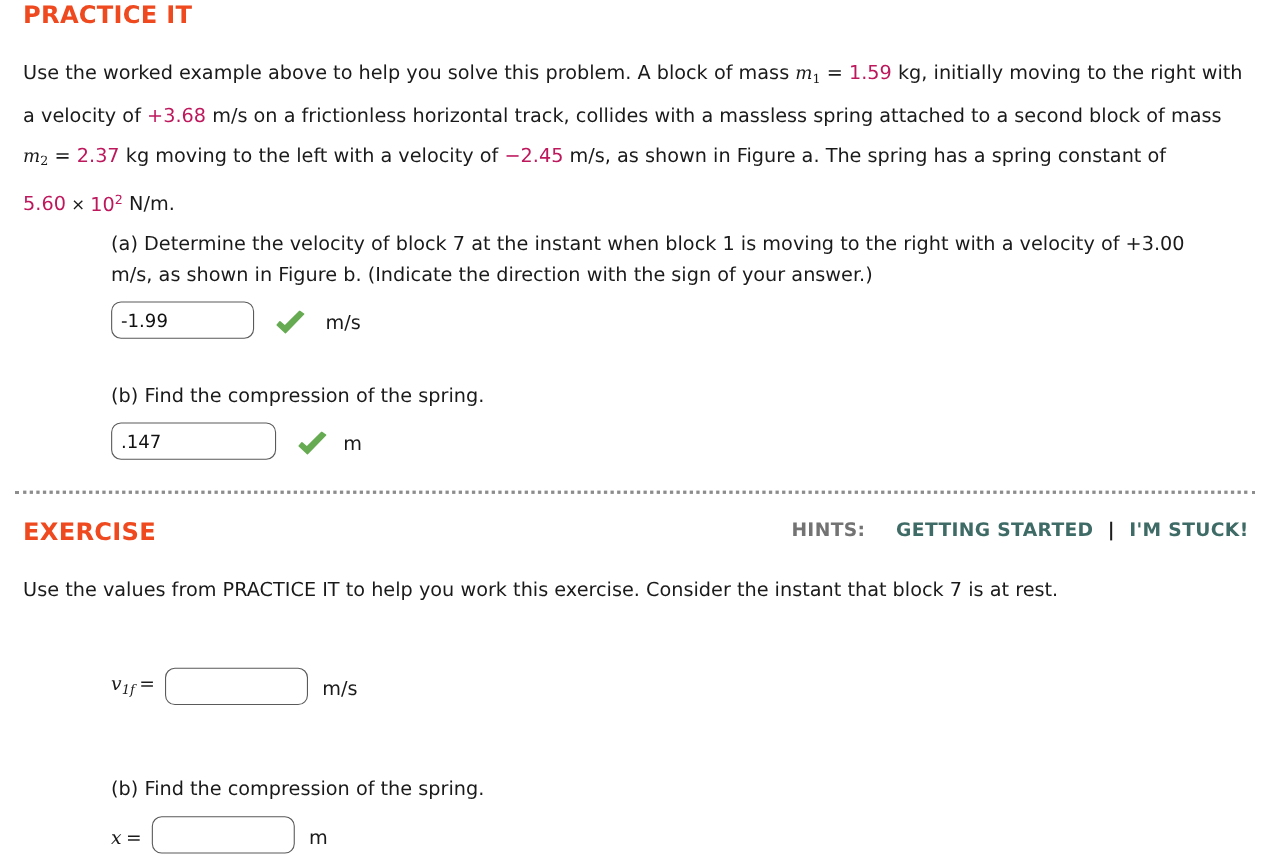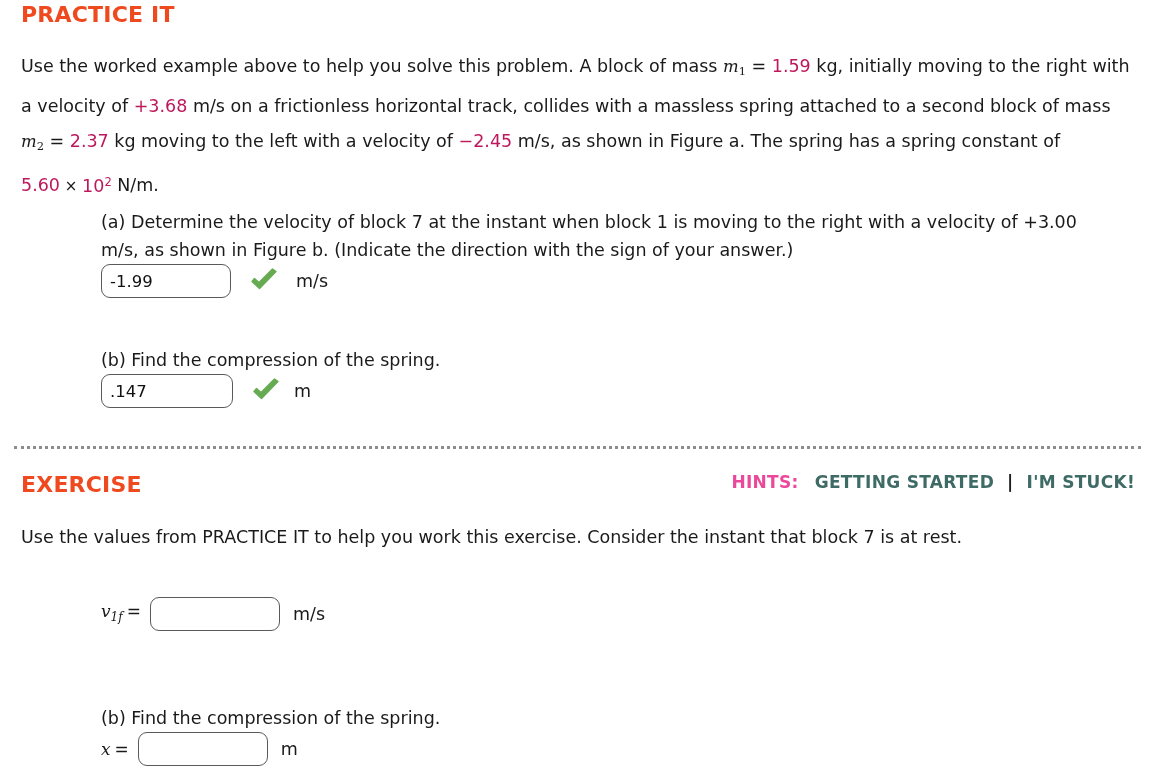--- a/index.html
+++ b/index.html
@@ -82,21 +82,22 @@
   .qblock {
     position: absolute;
     font-size: 17.5px;
     line-height: 28px;
     color: #1a1a1a;
   }
   .qtext { display: block; }
 
   .answer-row {
     display: flex;
-    align-items: center;
+    align-items: flex-end;
+    margin-top: 10px;
   }
 
   .eqlabel {
     font-family: "DejaVu Serif", "Liberation Serif", serif;
     font-style: italic;
     font-size: 17px;
     white-space: nowrap;
     margin-right: 9px;
     display: inline-block;
   }
@@ -116,21 +117,21 @@
     box-sizing: border-box;
     border: 1px solid #5a5a5a;
     border-radius: 9px;
     background: #ffffff;
     font-family: "DejaVu Sans", "Liberation Sans", sans-serif;
     font-size: 16.5px;
     color: #111;
     padding: 0 8px;
     outline: none;
   }
-  .answer-field.wide { width: 132px; }
+  .answer-field.wide { width: 150px; }
 
   .checkmark {
     width: 30px;
     height: 26px;
     margin-left: 18px;
     flex: none;
   }
   .unit {
     margin-left: 17px;
     font-size: 17.5px;
@@ -153,22 +154,22 @@
     position: absolute;
     right: 14px;
     top: 472px;
     display: flex;
     align-items: baseline;
     font-size: 17px;
     font-weight: bold;
     letter-spacing: 0.3px;
   }
   #hints-label {
-    color: #ec4899;
-    margin-right: 16px;
+    color: #737373;
+    margin-right: 28px;
   }
   .hint-link {
     color: #3f6b66;
     text-decoration: none;
     cursor: pointer;
   }
   .hint-sep {
     color: #1d1d1d;
     margin: 0 13px;
     font-weight: bold;

